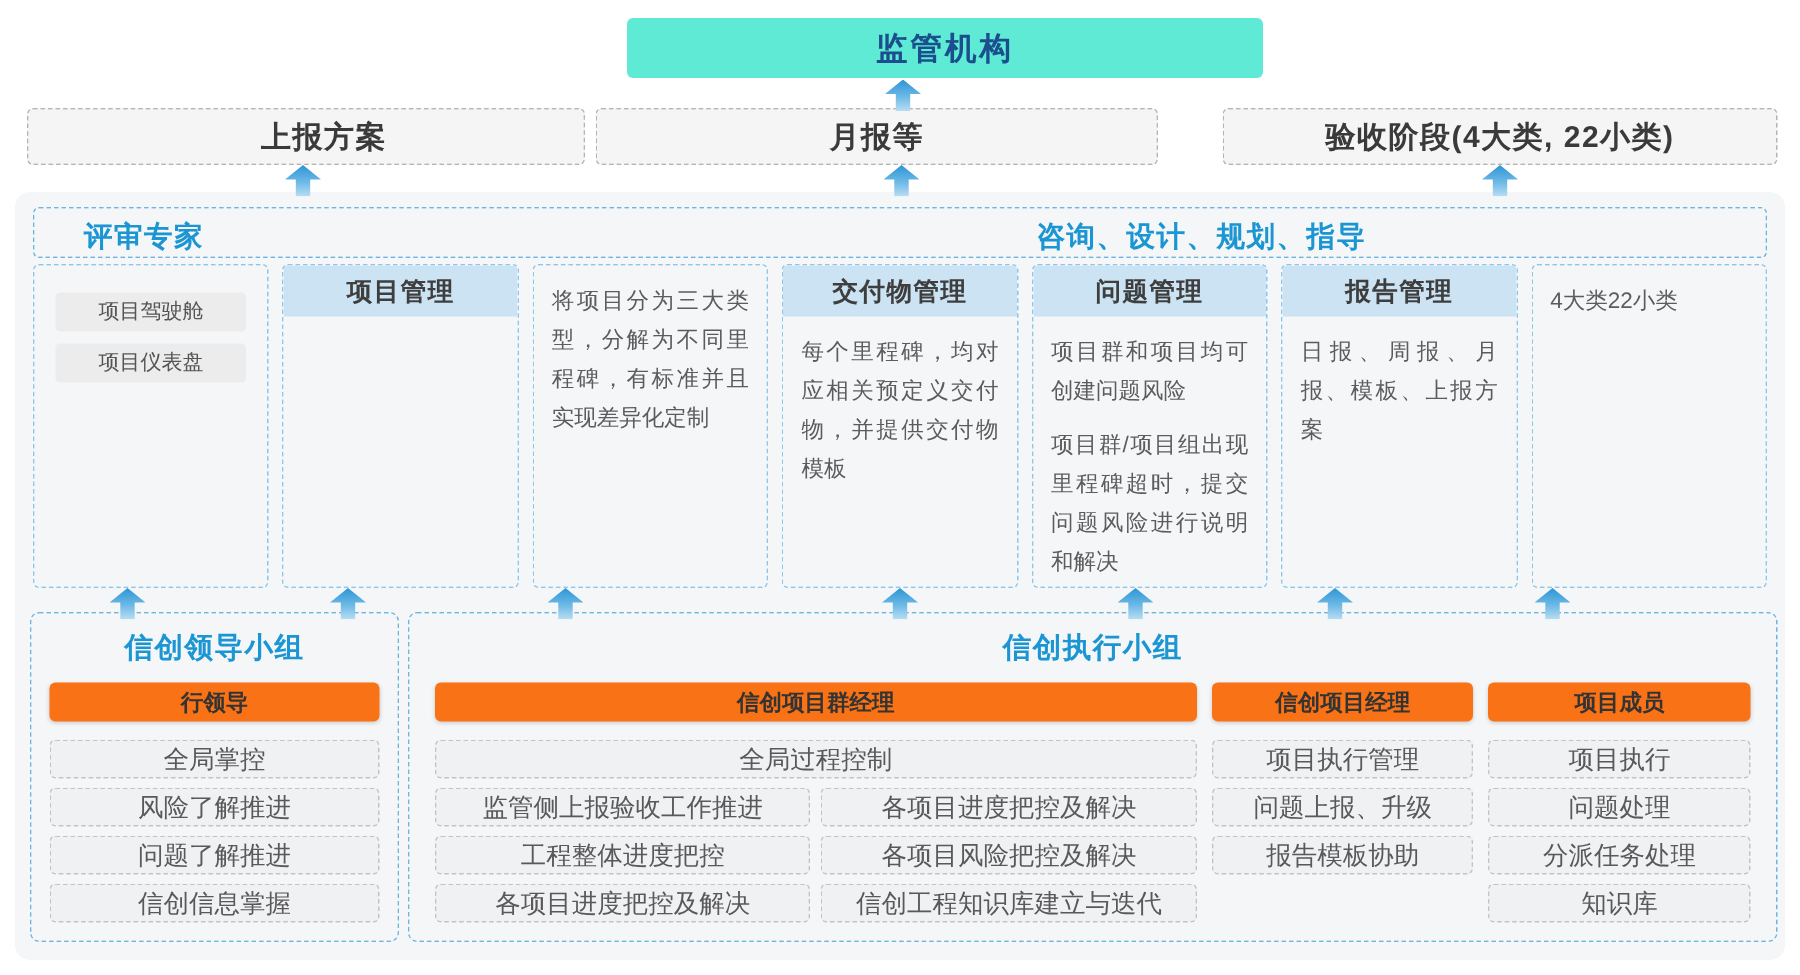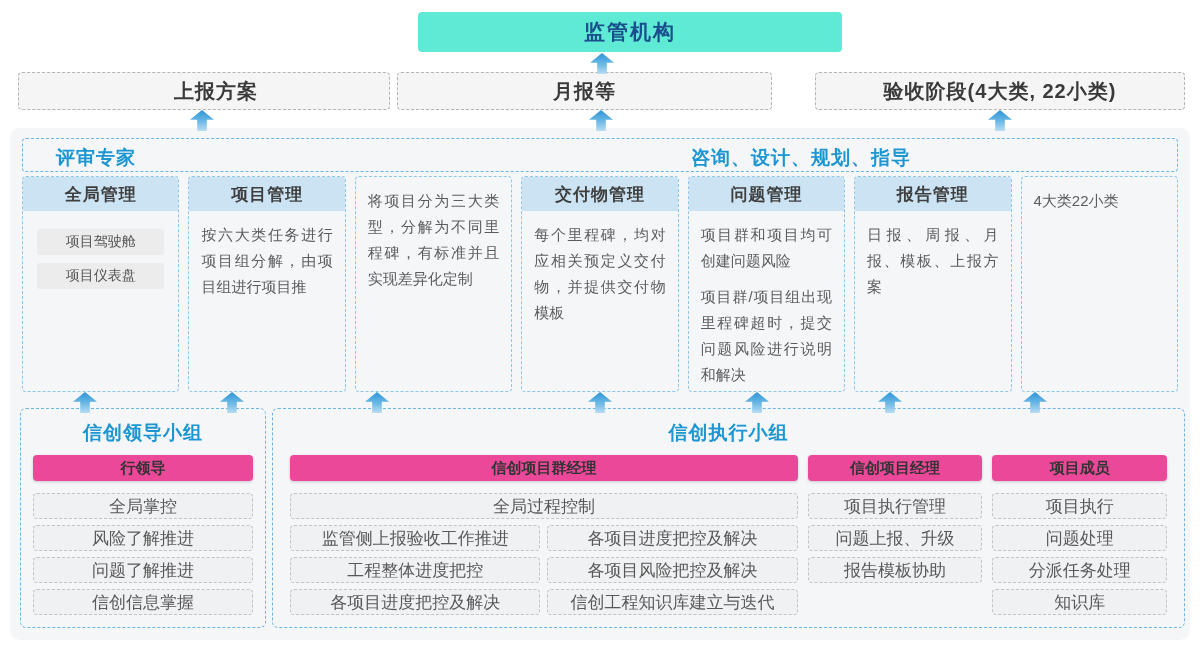--- a/index.html
+++ b/index.html
@@ -51,21 +51,21 @@
     color:#555; }
   .pill.first { margin-top:18px; }
 
   
   .group-box { position:absolute; top:280px; height:220px;
     border:1px dashed #6cb5e2; border-radius:6px; }
   .leader-box { left:10px; width:246px; }
   .exec-box { left:262px; width:913px; }
   .group-title { margin-top:10px; height:28px; line-height:28px; text-align:center;
     font-size:19px; font-weight:bold; color:#1b96d2; letter-spacing:1px; }
-  .role-header { height:26px; flex:0 0 26px; background:#ec4899; border-radius:4px;
+  .role-header { height:26px; flex:0 0 26px; background:#f97316; border-radius:4px;
     box-shadow:0 1px 3px rgba(0,0,0,.18); display:flex; align-items:center;
     justify-content:center; font-size:15px; font-weight:bold; color:#333; }
   .g-item { height:26px; flex:0 0 26px; background:#f0f1f3; border:1px dashed #c3c3c3;
     border-radius:4px; display:flex; align-items:center; justify-content:center;
     font-size:17px; color:#595959; white-space:nowrap; }
   .leader-content { padding:0 12px; display:flex; flex-direction:column; }
   .leader-content .role-header { margin:8px 0 12px; }
   .leader-content .g-item { margin-bottom:6px; }
   .exec-content { padding:0 17px; display:flex; gap:10px; }
   .exec-group { display:flex; flex-direction:column; }
@@ -103,30 +103,26 @@
 <div class="abs container">
 
   <div class="expert-bar">
     <span class="expert-label">评审专家</span>
     <span class="advisory-label">咨询、设计、规划、指导</span>
   </div>
 
   <div class="cols">
 
     <div class="col">
-      <div class="col-header">全局管理</div>
       <div class="pill first">项目驾驶舱</div>
       <div class="pill">项目仪表盘</div>
     </div>
 
     <div class="col">
       <div class="col-header">项目管理</div>
-      <div class="col-body">
-          <p>按六大类任务进行项目组分解，由项目组进行项目推</p>
-        </div>
     </div>
 
     <div class="col">
       <div class="col-body">
           <p>将项目分为三大类型，分解为不同里程碑，有标准并且实现差异化定制</p>
         </div>
     </div>
 
     <div class="col">
       <div class="col-header">交付物管理</div>

